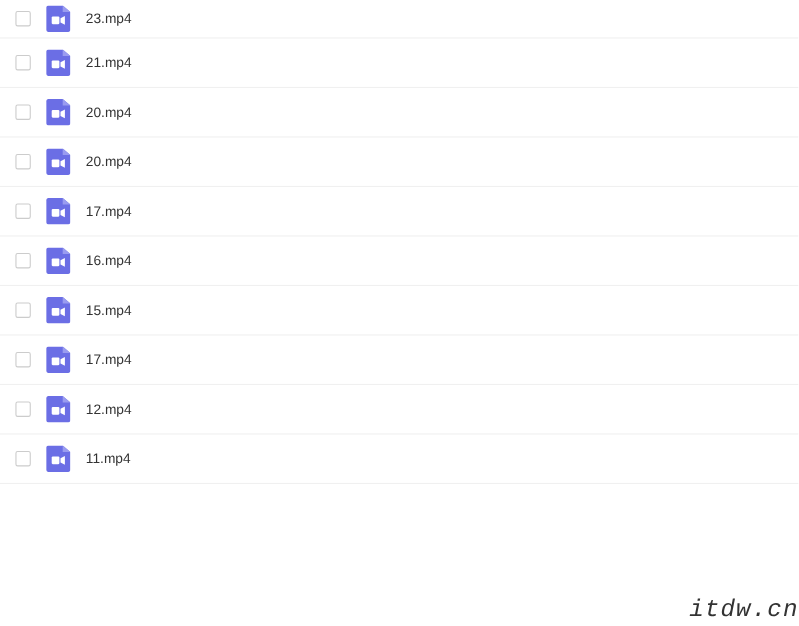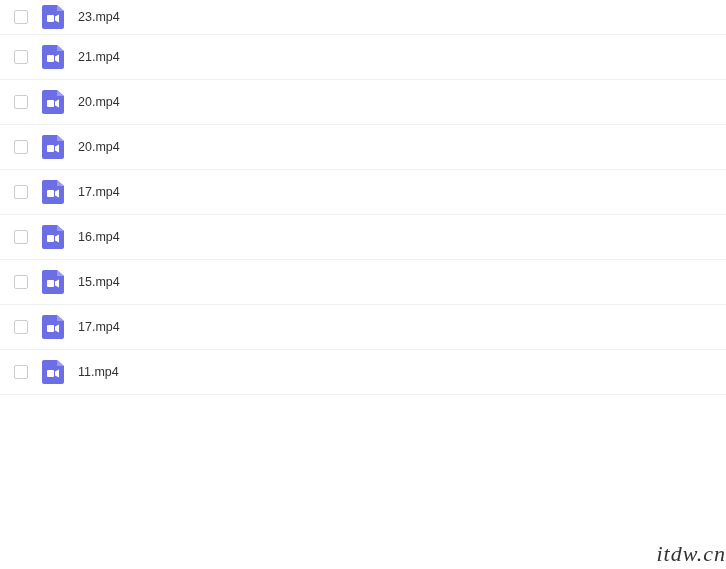--- a/index.html
+++ b/index.html
@@ -51,21 +51,21 @@
     .file-name {
       margin-left: 14px;
       font-size: 12.5px;
       color: #333;
     }
     .watermark {
       position: absolute;
       bottom: 2px;
       right: 0;
       font-size: 22px;
-      font-family: Liberation Serif, serif;
+      font-family: Liberation Mono, monospace;
       font-style: italic;
       color: #333;
       letter-spacing: 1px;
     }
   </style>
 </head>
 <body>
 
 <div class="file-list">
 
@@ -150,17 +150,27 @@
       <div class="file-name">17.mp4</div>
     </div>
     <div class="file-row">
       <div class="checkbox"></div>
       <div class="file-icon"><svg viewBox="0 0 22 24" xmlns="http://www.w3.org/2000/svg">
     <path d="M0 2 C0 0.9 0.9 0 2 0 L15 0 L22 6 L22 22 C22 23.1 21.1 24 20 24 L2 24 C0.9 24 0 23.1 0 22 Z" fill="#6b6ee5"></path>
     <path d="M15 0 L15 6 L22 6 Z" fill="#9a9cf0"></path>
     <rect x="5" y="10" width="7" height="7" rx="1" fill="#fff"></rect>
     <path d="M13 11.5 L17 9.5 L17 17.5 L13 15.5 Z" fill="#fff"></path>
   </svg></div>
+      <div class="file-name">12.mp4</div>
+    </div>
+    <div class="file-row">
+      <div class="checkbox"></div>
+      <div class="file-icon"><svg viewBox="0 0 22 24" xmlns="http://www.w3.org/2000/svg">
+    <path d="M0 2 C0 0.9 0.9 0 2 0 L15 0 L22 6 L22 22 C22 23.1 21.1 24 20 24 L2 24 C0.9 24 0 23.1 0 22 Z" fill="#6b6ee5"></path>
+    <path d="M15 0 L15 6 L22 6 Z" fill="#9a9cf0"></path>
+    <rect x="5" y="10" width="7" height="7" rx="1" fill="#fff"></rect>
+    <path d="M13 11.5 L17 9.5 L17 17.5 L13 15.5 Z" fill="#fff"></path>
+  </svg></div>
       <div class="file-name">11.mp4</div>
     </div>
   </div>
 
 <div class="watermark">itdw.cn</div>
 
 </body></html>

